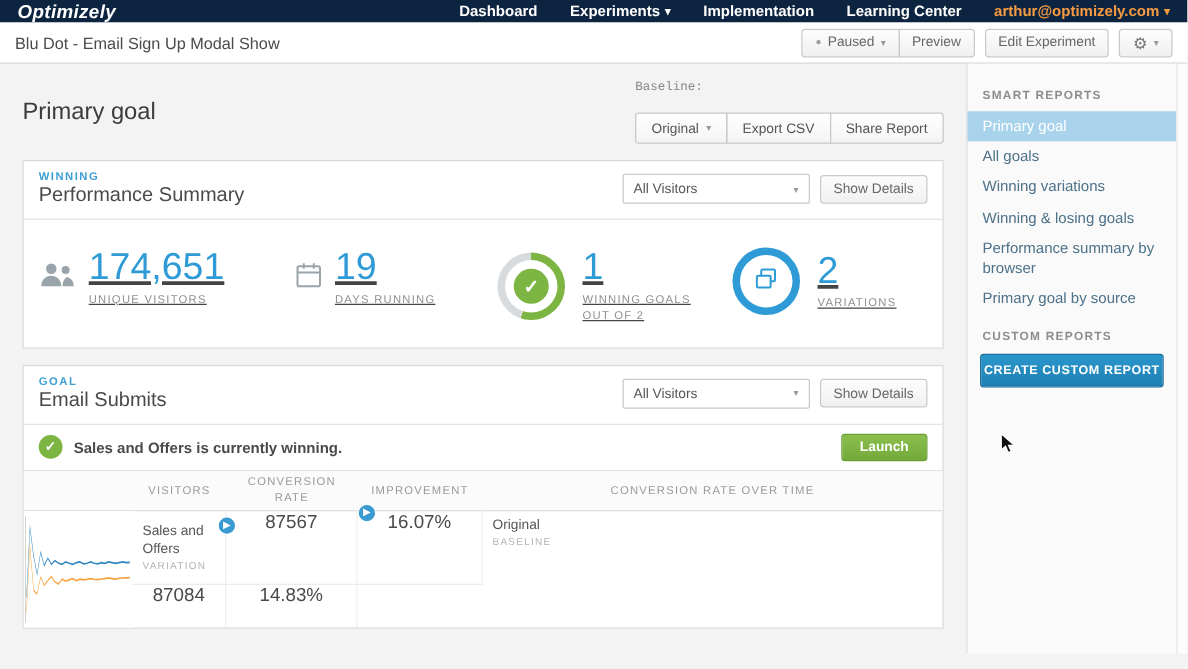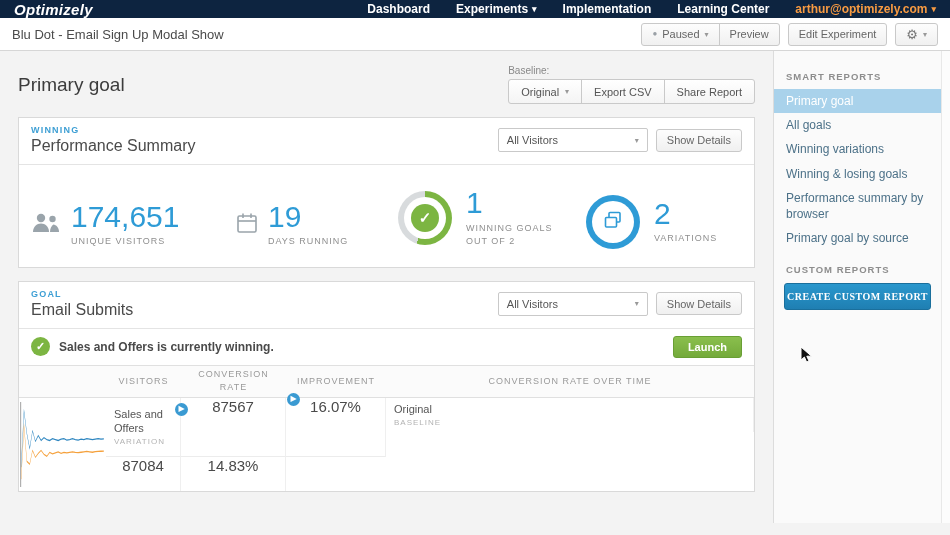--- a/index.html
+++ b/index.html
@@ -42,21 +42,21 @@
   .paused-dot { font-size: 8px; color: #9aa0a6; line-height: 1; }
   .gear { font-size: 13px; color: #777; line-height: 1; }
   .caret-gray { font-size: 8px; color: #999; }
   
   .content { display: flex; height: 472px; }
   .main { flex: 1; padding: 14px 18px 0; min-width: 0; }
   
   .main-head { display: flex; align-items: center; }
   .page-title { font-size: 19px; font-weight: 500; color: #3c3c3c; }
   .toolbar { margin-left: auto; display: flex; flex-direction: column; }
-  .baseline-label { font-size: 10px; color: #888; margin-bottom: 3px; }
+  .baseline-label { font-size: 10px; color: #888; margin-bottom: 14px; font-family: Liberation Mono, monospace; }
   .btn-row { display: flex; }
   .btn {
     height: 25px; padding: 0 12px; font-size: 11px; color: #555;
     background: linear-gradient(#fff,#f4f4f4); border: 1px solid #c9c9c9;
     display: inline-flex; align-items: center; gap: 6px; cursor: pointer;
     font-family: "Liberation Sans", sans-serif;
   }
   .btn + .btn { margin-left: -1px; }
   .btn-row .btn:first-child { border-radius: 3px 0 0 3px; }
   .btn-row .btn:last-child { border-radius: 0 3px 3px 0; }
@@ -66,21 +66,21 @@
   .eyebrow { font-size: 9px; font-weight: bold; color: #3e9fd4; letter-spacing: 1.2px; }
   .card-title { font-size: 16px; color: #4a4a4a; margin-top: 2px; }
   .card-head-right { margin-left: auto; display: flex; align-items: center; gap: 8px; }
   .select {
     width: 150px; height: 24px; border: 1px solid #c9c9c9; background: #fff;
     font-size: 11px; color: #555; display: inline-flex; align-items: center;
     justify-content: space-between; padding: 0 8px; cursor: pointer; border-radius: 2px;
     font-family: "Liberation Sans", sans-serif;
   }
   
-  .stats-row { display: flex; align-items: flex-end; padding: 22px 12px 18px; }
+  .stats-row { display: flex; align-items: flex-start; padding: 22px 12px 18px; text-decoration: underline; }
   .stat { display: flex; align-items: center; }
   .stat-icon { margin-right: 10px; flex: 0 0 auto; }
   .stat-num { font-size: 30px; color: #2e9bd6; line-height: 1.05; }
   .stat-label { font-size: 9px; color: #8f8f8f; letter-spacing: 1px; margin-top: 3px; max-width: 110px; line-height: 1.5; }
   .stat-1 { width: 205px; }
   .stat-2 { width: 162px; }
   .stat-3 { width: 188px; }
   .donut { width: 54px; height: 54px; border-radius: 50%; position: relative; margin-right: 14px; flex: 0 0 auto; }
   .donut-green { background: conic-gradient(#7cb542 0 55%, #d8dbdd 55% 100%); }
   .donut-blue  { background: conic-gradient(#2e9bd6 0 100%); }
@@ -139,21 +139,21 @@
   .sidebar { width: 168px; background: #fafafa; border-left: 1px solid #dcdcdc; padding-top: 20px; }
   .side-header { padding: 0 12px; font-size: 9.5px; font-weight: bold; color: #8d8d8d; letter-spacing: 1px; margin-bottom: 7px; }
   .side-item { padding: 4px 12px; font-size: 12px; color: #4c7188; line-height: 1.35; cursor: pointer; }
   .side-item.selected { background: #a9d2eb; color: #fff; }
   .side-section-gap { height: 14px; }
   .create-btn {
     display: block; margin: 8px 10px 0; width: calc(100% - 20px);
     background: linear-gradient(#2a97cd,#1f7fb2); border: 1px solid #1a6f9c;
     color: #fff; font-size: 10px; font-weight: bold; letter-spacing: .5px;
     padding: 7px 0; border-radius: 3px; cursor: pointer; text-align: center;
-    font-family: Liberation Serif, serif;
+    font-family: Liberation Sans, sans-serif;
   }
   .scroll-strip { width: 9px; background: #fcfcfc; border-left: 1px solid #e8e8e8; }
   
   .cursor { position: absolute; left: 800px; top: 346px; z-index: 10; pointer-events: none; }
 </style>
 </head>
 <body>
 
 <div class="navbar">
   <div class="brand">Optimizely</div>

